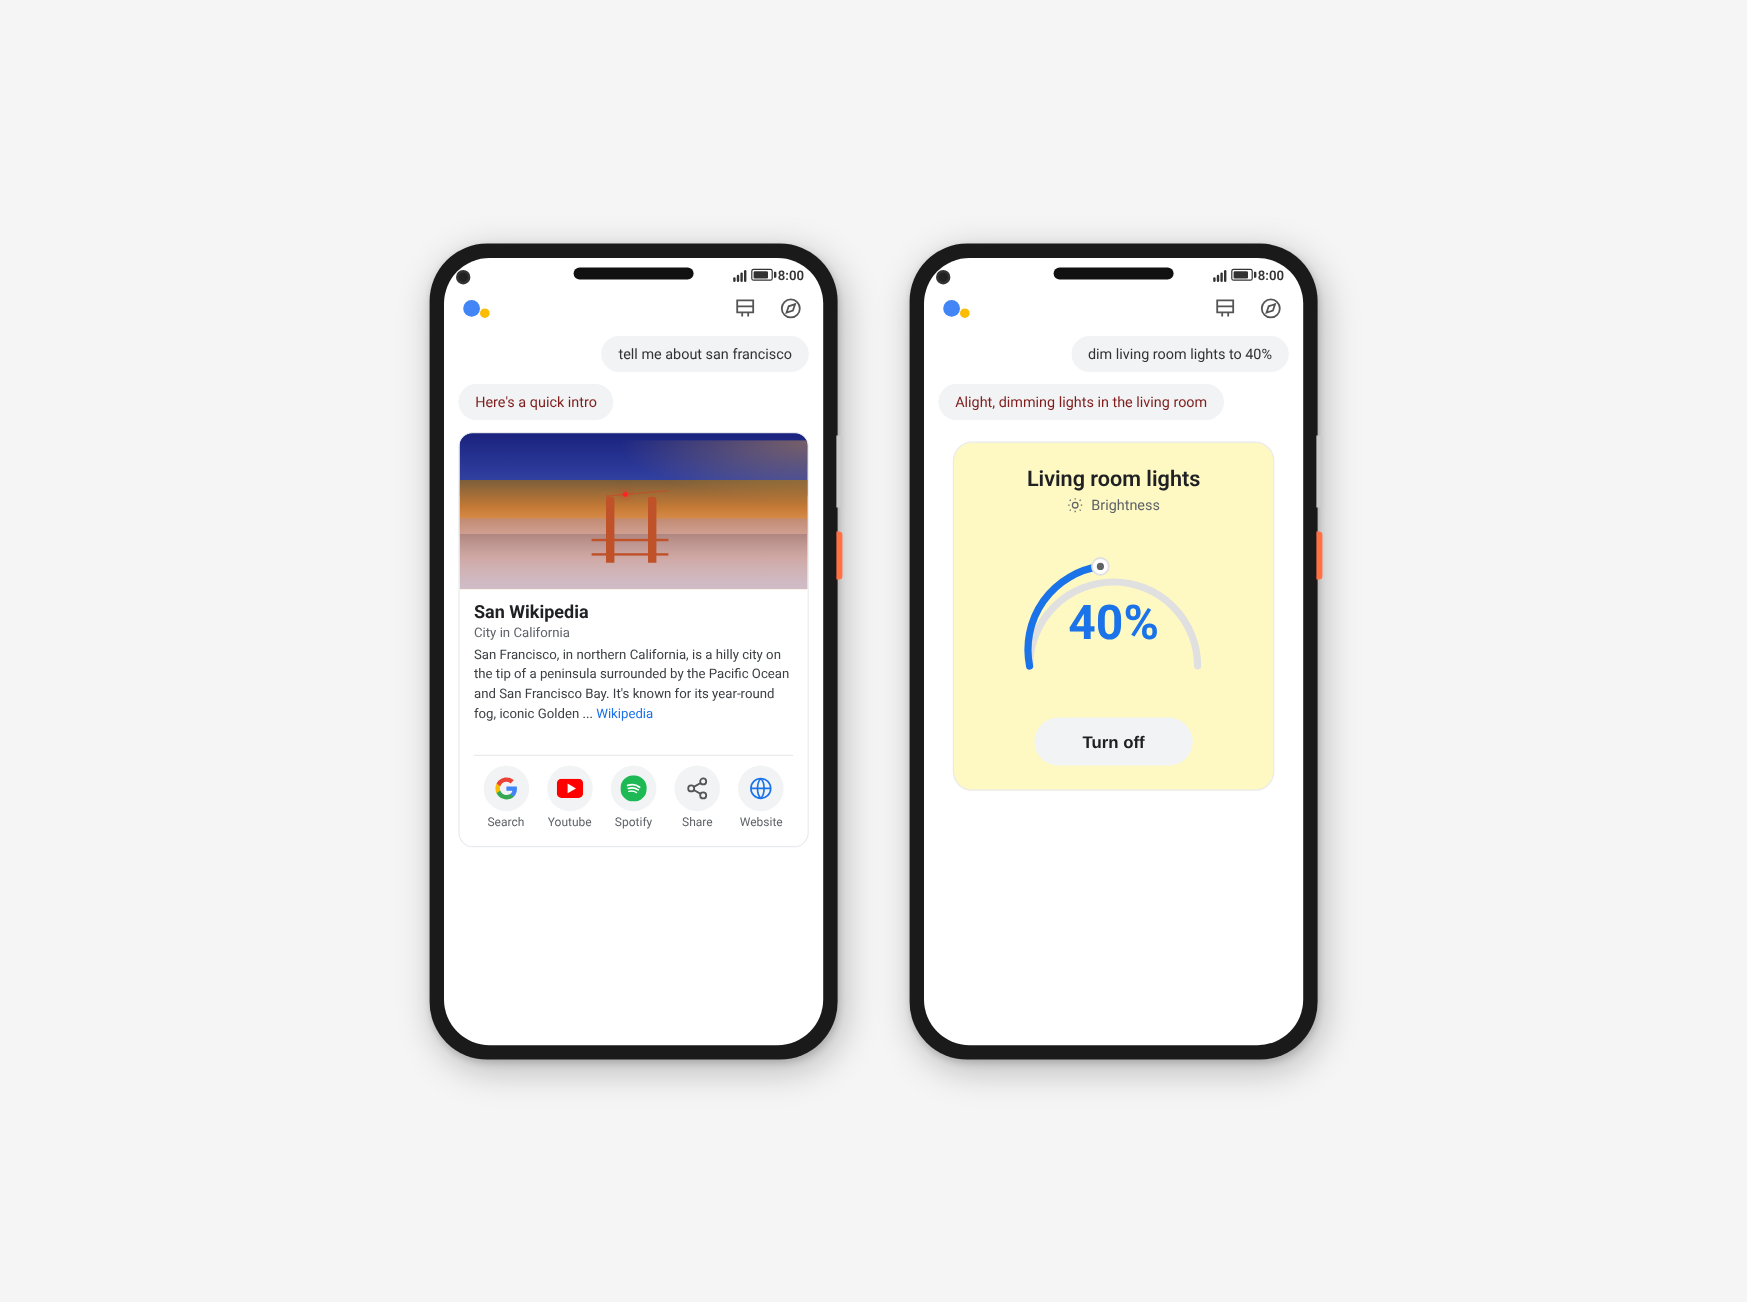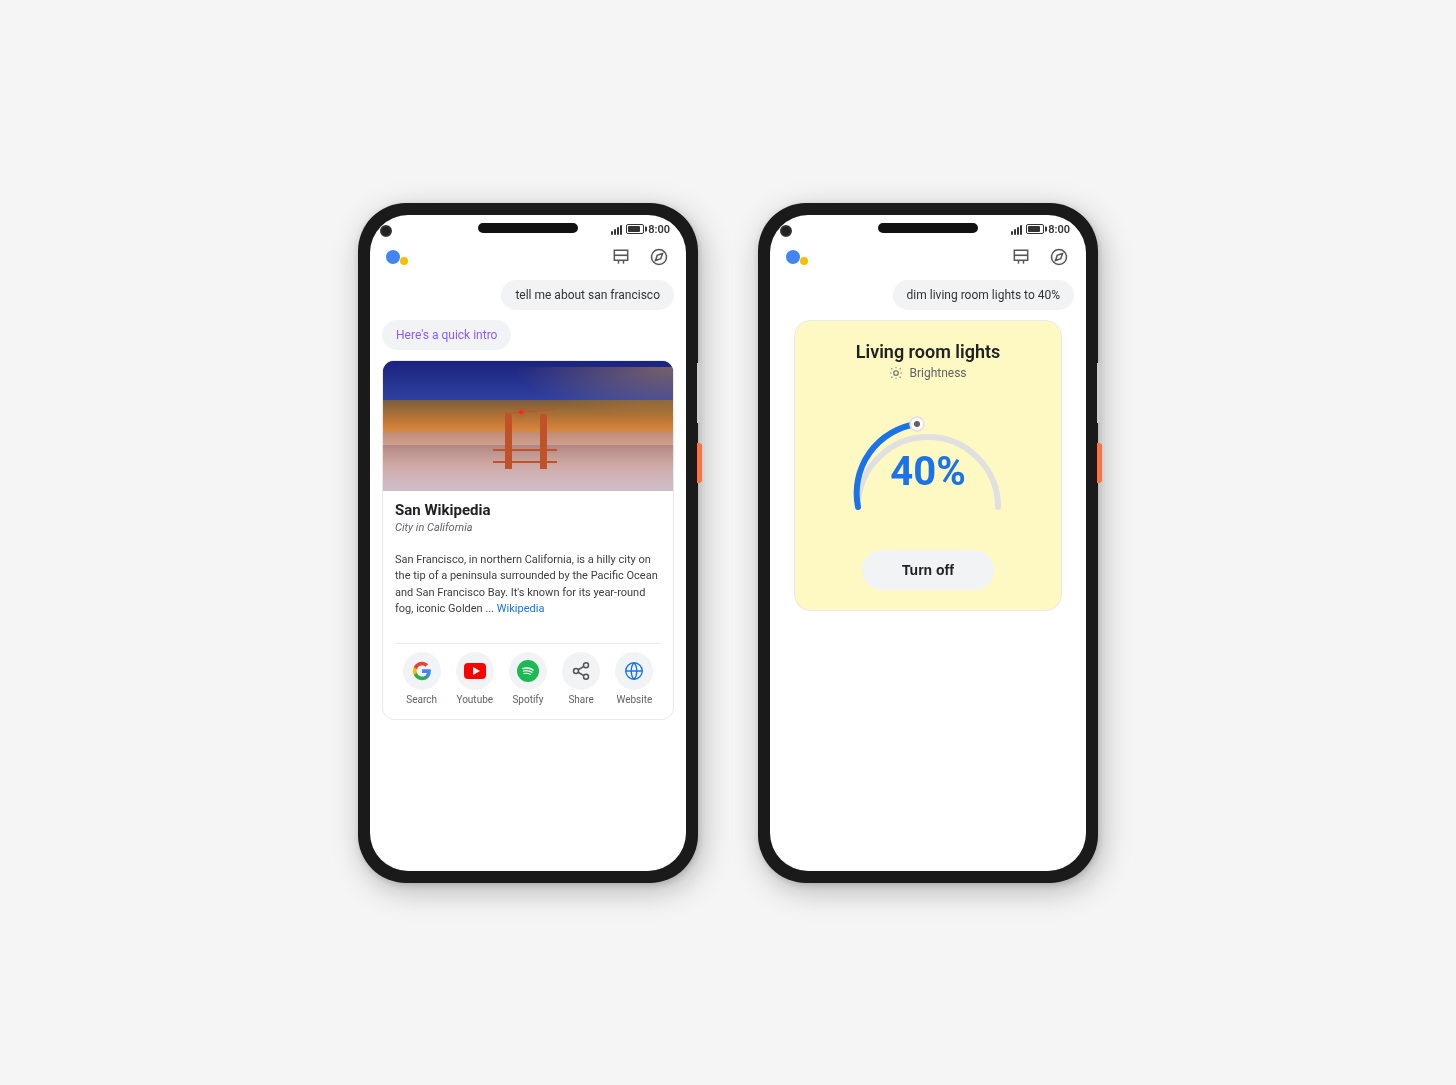--- a/index.html
+++ b/index.html
@@ -182,21 +182,21 @@
       padding: 8px 14px;
       font-size: 12px;
       color: #333;
       max-width: 80%;
     }
     .assistant-bubble {
       background: #f1f3f4;
       border-radius: 20px;
       padding: 8px 14px;
       font-size: 12px;
-      color: #8b5cf6;
+      color: #7f1d1d;
       display: inline-block;
       margin-bottom: 10px;
     }
     
     .info-card {
       background: #fff;
       border-radius: 12px;
       border: 1px solid #e8eaed;
       overflow: hidden;
       margin-bottom: 10px;
@@ -213,22 +213,21 @@
     }
     .card-title {
       font-size: 15px;
       font-weight: 700;
       color: #202124;
       margin-bottom: 2px;
     }
     .card-subtitle {
       font-size: 11px;
       color: #5f6368;
-      margin-bottom: 18px;
-      font-style: italic;
+      margin-bottom: 4px;
     }
     .card-text {
       font-size: 11px;
       color: #3c4043;
       line-height: 1.5;
     }
     .card-text a {
       color: #1a73e8;
       text-decoration: none;
     }
@@ -500,20 +499,23 @@
               <path d="M16.24 7.76l-2.12 6.36-6.36 2.12 2.12-6.36z"></path>
             </svg>
           </div>
         </div>
       </div>
 
       <div class="chat-area">
         <div class="user-bubble">
           <div class="bubble">dim living room lights to 40%</div>
         </div>
+        <div>
+          <div class="assistant-bubble">Alight, dimming lights in the living room</div>
+        </div>
 
         <div class="home-card">
           <div class="home-card-title">Living room lights</div>
           <div class="brightness-label">
             <svg width="14" height="14" viewBox="0 0 24 24" fill="none" stroke="#5f6368" stroke-width="1.8">
               <circle cx="12" cy="12" r="4"></circle>
               <path d="M12 2v2M12 20v2M4.22 4.22l1.42 1.42M18.36 18.36l1.42 1.42M2 12h2M20 12h2M4.22 19.78l1.42-1.42M18.36 5.64l1.42-1.42"></path>
             </svg>
             <span>Brightness</span>
           </div>

